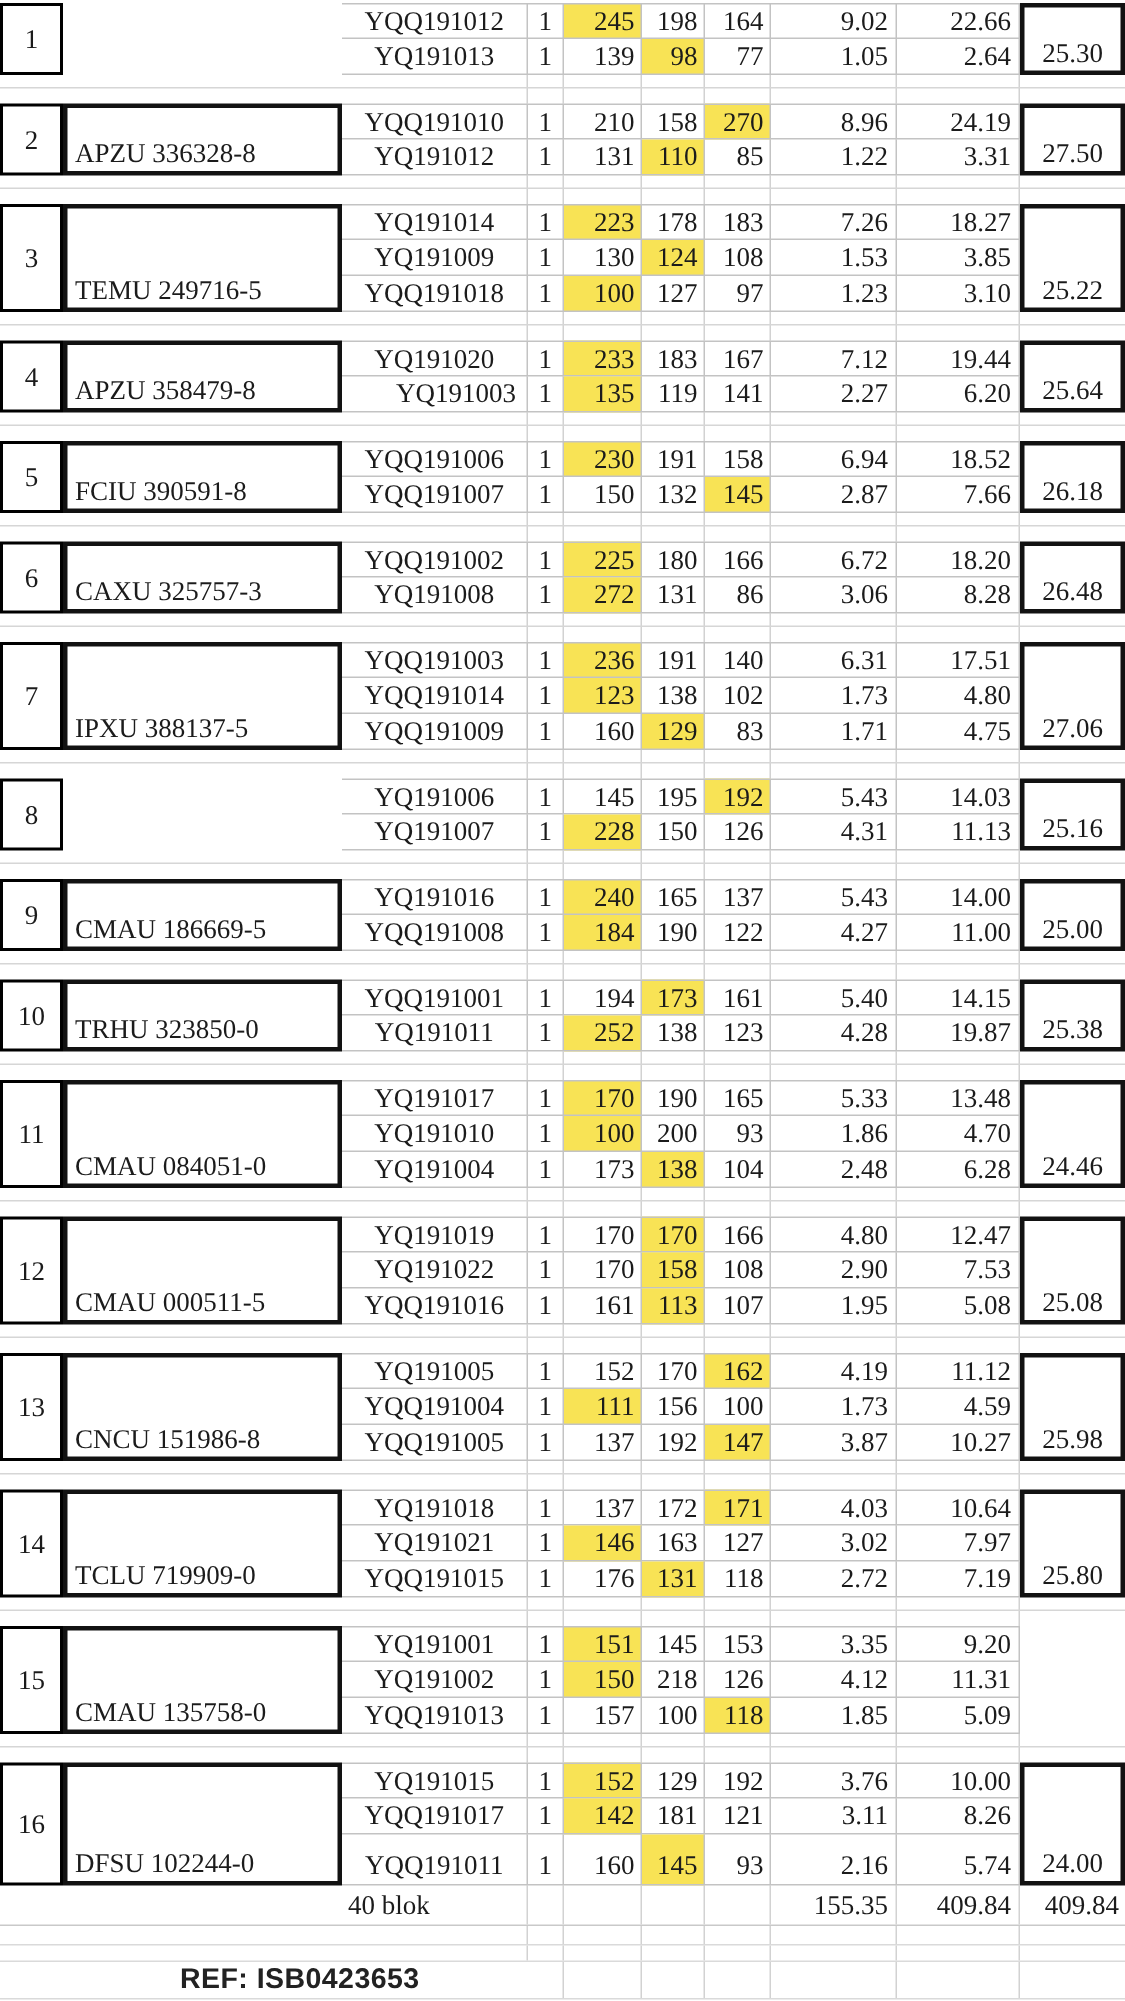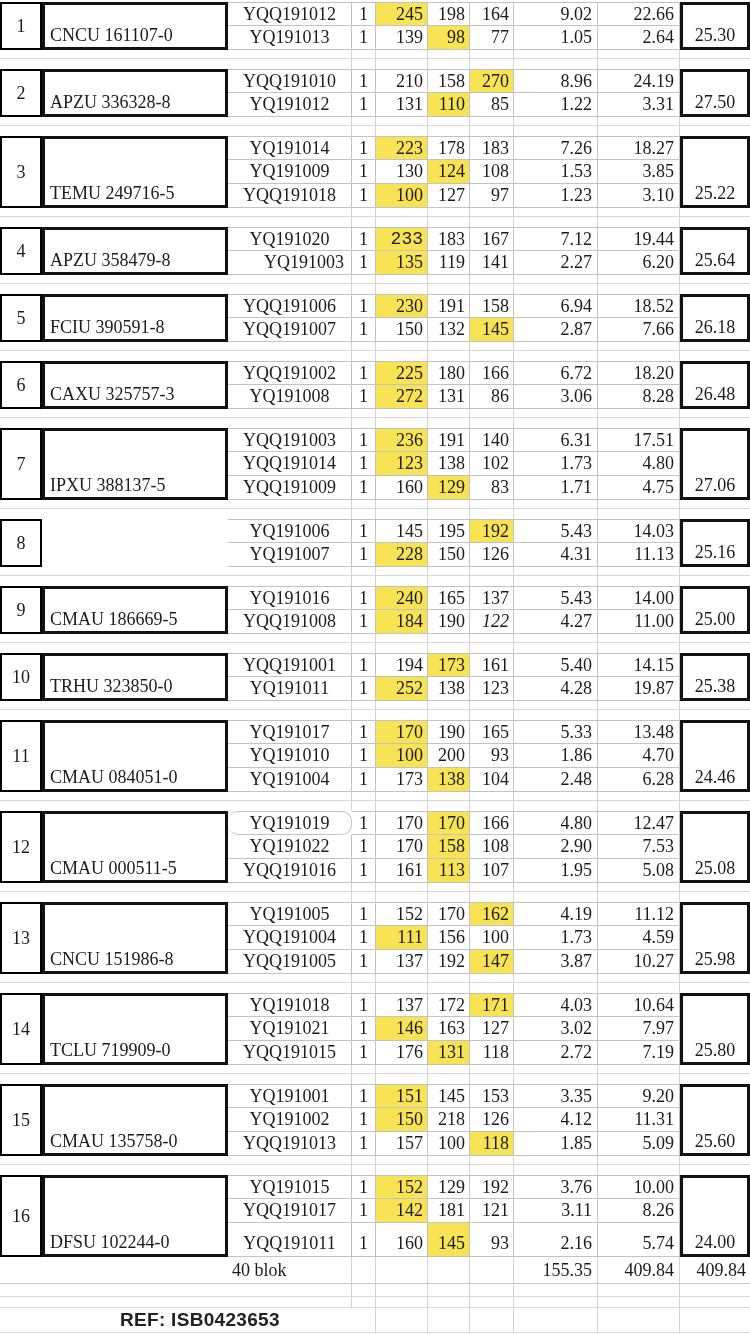--- a/index.html
+++ b/index.html
@@ -62,21 +62,20 @@
 </style>
 </head>
 <body>
 
 <div class="sheet">
   <div class="topstrip"></div>
 
   <div id="groups">
       <div class="grid group" style="grid-template-rows: repeat(2, 24px);">
         <div class="num-box">1</div>
-        <div class="container-box">CNCU 161107-0</div>
         <div class="dcell lot first" style="grid-area: 1 / 3;">YQQ191012</div>
         <div class="dcell qty first" style="grid-area: 1 / 4;">1</div>
         <div class="dcell vcol first hl" style="grid-area: 1 / 5;">245</div>
         <div class="dcell vcol first" style="grid-area: 1 / 6;">198</div>
         <div class="dcell vcol first" style="grid-area: 1 / 7;">164</div>
         <div class="dcell dcol first" style="grid-area: 1 / 8;">9.02</div>
         <div class="dcell dcol first" style="grid-area: 1 / 9;">22.66</div>
         <div class="dcell lot" style="grid-area: 2 / 3;">YQ191013</div>
         <div class="dcell qty" style="grid-area: 2 / 4;">1</div>
         <div class="dcell vcol" style="grid-area: 2 / 5;">139</div>
@@ -156,21 +155,21 @@
         <div class="gcol" style="grid-column: 6;"></div>
         <div class="gcol" style="grid-column: 7;"></div>
         <div class="gcol" style="grid-column: 8;"></div>
         <div class="gcol" style="grid-column: 9;"></div>
       </div>
       <div class="grid group" style="grid-template-rows: repeat(2, 24px);">
         <div class="num-box">4</div>
         <div class="container-box">APZU 358479-8</div>
         <div class="dcell lot first" style="grid-area: 1 / 3;">YQ191020</div>
         <div class="dcell qty first" style="grid-area: 1 / 4;">1</div>
-        <div class="dcell vcol first hl" style="grid-area: 1 / 5; font-family: Liberation Mono, monospace;">233</div>
+        <div class="dcell vcol first hl" style="grid-area: 1 / 5;">233</div>
         <div class="dcell vcol first" style="grid-area: 1 / 6;">183</div>
         <div class="dcell vcol first" style="grid-area: 1 / 7;">167</div>
         <div class="dcell dcol first" style="grid-area: 1 / 8;">7.12</div>
         <div class="dcell dcol first" style="grid-area: 1 / 9;">19.44</div>
         <div class="dcell lot" style="grid-area: 2 / 3; padding-left: 29px;">YQ191003</div>
         <div class="dcell qty" style="grid-area: 2 / 4;">1</div>
         <div class="dcell vcol hl" style="grid-area: 2 / 5;">135</div>
         <div class="dcell vcol" style="grid-area: 2 / 6;">119</div>
         <div class="dcell vcol" style="grid-area: 2 / 7;">141</div>
         <div class="dcell dcol" style="grid-area: 2 / 8;">2.27</div>
@@ -311,21 +310,21 @@
         <div class="dcell qty first" style="grid-area: 1 / 4;">1</div>
         <div class="dcell vcol first hl" style="grid-area: 1 / 5;">240</div>
         <div class="dcell vcol first" style="grid-area: 1 / 6;">165</div>
         <div class="dcell vcol first" style="grid-area: 1 / 7;">137</div>
         <div class="dcell dcol first" style="grid-area: 1 / 8;">5.43</div>
         <div class="dcell dcol first" style="grid-area: 1 / 9;">14.00</div>
         <div class="dcell lot" style="grid-area: 2 / 3;">YQQ191008</div>
         <div class="dcell qty" style="grid-area: 2 / 4;">1</div>
         <div class="dcell vcol hl" style="grid-area: 2 / 5;">184</div>
         <div class="dcell vcol" style="grid-area: 2 / 6;">190</div>
-        <div class="dcell vcol" style="grid-area: 2 / 7; font-style: italic;">122</div>
+        <div class="dcell vcol" style="grid-area: 2 / 7;">122</div>
         <div class="dcell dcol" style="grid-area: 2 / 8;">4.27</div>
         <div class="dcell dcol" style="grid-area: 2 / 9;">11.00</div>
         <div class="total-box">25.00</div>
       </div>
       <div class="grid gap">
         <div class="gcol" style="grid-column: 3;"></div>
         <div class="gcol" style="grid-column: 4;"></div>
         <div class="gcol" style="grid-column: 5;"></div>
         <div class="gcol" style="grid-column: 6;"></div>
         <div class="gcol" style="grid-column: 7;"></div>
@@ -391,21 +390,21 @@
         <div class="gcol" style="grid-column: 4;"></div>
         <div class="gcol" style="grid-column: 5;"></div>
         <div class="gcol" style="grid-column: 6;"></div>
         <div class="gcol" style="grid-column: 7;"></div>
         <div class="gcol" style="grid-column: 8;"></div>
         <div class="gcol" style="grid-column: 9;"></div>
       </div>
       <div class="grid group" style="grid-template-rows: repeat(3, 24px);">
         <div class="num-box">12</div>
         <div class="container-box">CMAU 000511-5</div>
-        <div class="dcell lot first" style="grid-area: 1 / 3; border-radius: 10px;">YQ191019</div>
+        <div class="dcell lot first" style="grid-area: 1 / 3;">YQ191019</div>
         <div class="dcell qty first" style="grid-area: 1 / 4;">1</div>
         <div class="dcell vcol first" style="grid-area: 1 / 5;">170</div>
         <div class="dcell vcol first hl" style="grid-area: 1 / 6;">170</div>
         <div class="dcell vcol first" style="grid-area: 1 / 7;">166</div>
         <div class="dcell dcol first" style="grid-area: 1 / 8;">4.80</div>
         <div class="dcell dcol first" style="grid-area: 1 / 9;">12.47</div>
         <div class="dcell lot" style="grid-area: 2 / 3;">YQ191022</div>
         <div class="dcell qty" style="grid-area: 2 / 4;">1</div>
         <div class="dcell vcol" style="grid-area: 2 / 5;">170</div>
         <div class="dcell vcol hl" style="grid-area: 2 / 6;">158</div>
@@ -517,21 +516,20 @@
         <div class="dcell vcol" style="grid-area: 2 / 7;">126</div>
         <div class="dcell dcol" style="grid-area: 2 / 8;">4.12</div>
         <div class="dcell dcol" style="grid-area: 2 / 9;">11.31</div>
         <div class="dcell lot" style="grid-area: 3 / 3;">YQQ191013</div>
         <div class="dcell qty" style="grid-area: 3 / 4;">1</div>
         <div class="dcell vcol" style="grid-area: 3 / 5;">157</div>
         <div class="dcell vcol" style="grid-area: 3 / 6;">100</div>
         <div class="dcell vcol hl" style="grid-area: 3 / 7;">118</div>
         <div class="dcell dcol" style="grid-area: 3 / 8;">1.85</div>
         <div class="dcell dcol" style="grid-area: 3 / 9;">5.09</div>
-        <div class="total-box">25.60</div>
       </div>
       <div class="grid gap">
         <div class="gcol" style="grid-column: 3;"></div>
         <div class="gcol" style="grid-column: 4;"></div>
         <div class="gcol" style="grid-column: 5;"></div>
         <div class="gcol" style="grid-column: 6;"></div>
         <div class="gcol" style="grid-column: 7;"></div>
         <div class="gcol" style="grid-column: 8;"></div>
         <div class="gcol" style="grid-column: 9;"></div>
       </div>

